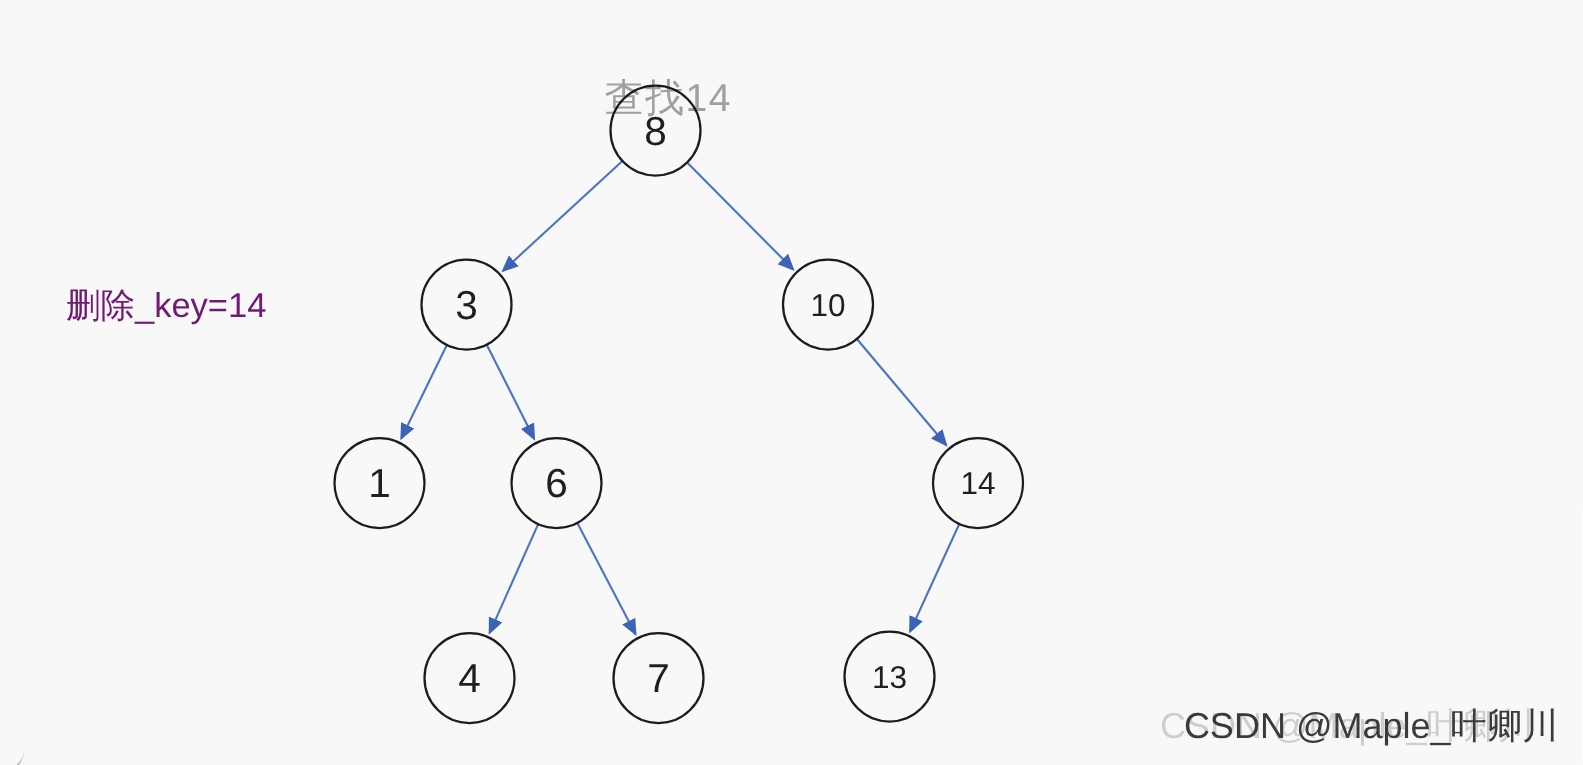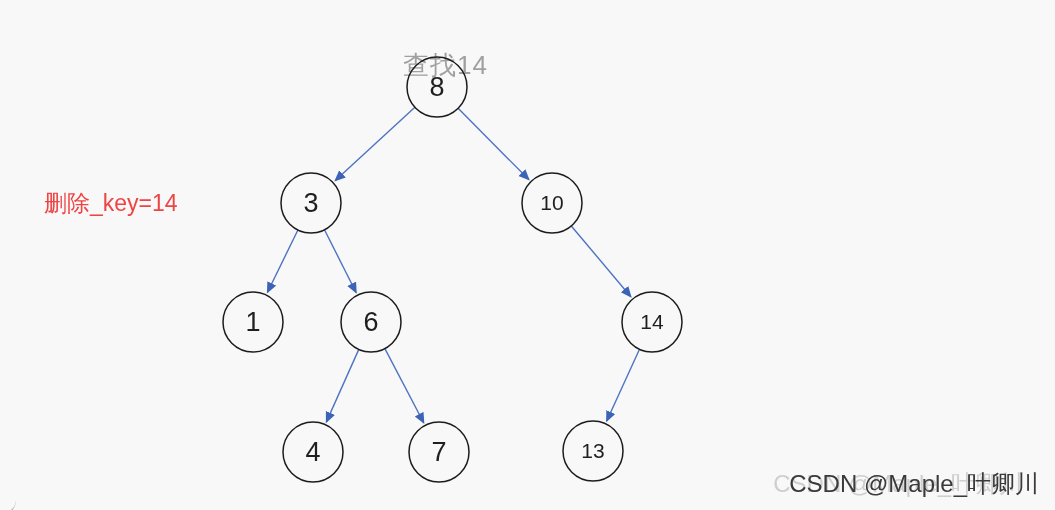--- a/index.html
+++ b/index.html
@@ -22,21 +22,21 @@
     color: #a0a0a0;
     letter-spacing: 1px;
     z-index: 1;
     white-space: nowrap;
   }
   .delete-label {
     position: absolute;
     left: 44px;
     top: 188px;
     font-size: 23px;
-    color: #ef4444;
+    color: #701a75;
     z-index: 1;
     white-space: nowrap;
   }
   svg.tree-canvas {
     position: absolute;
     left: 0;
     top: 0;
     z-index: 2;
   }
   .watermark-wrap {

